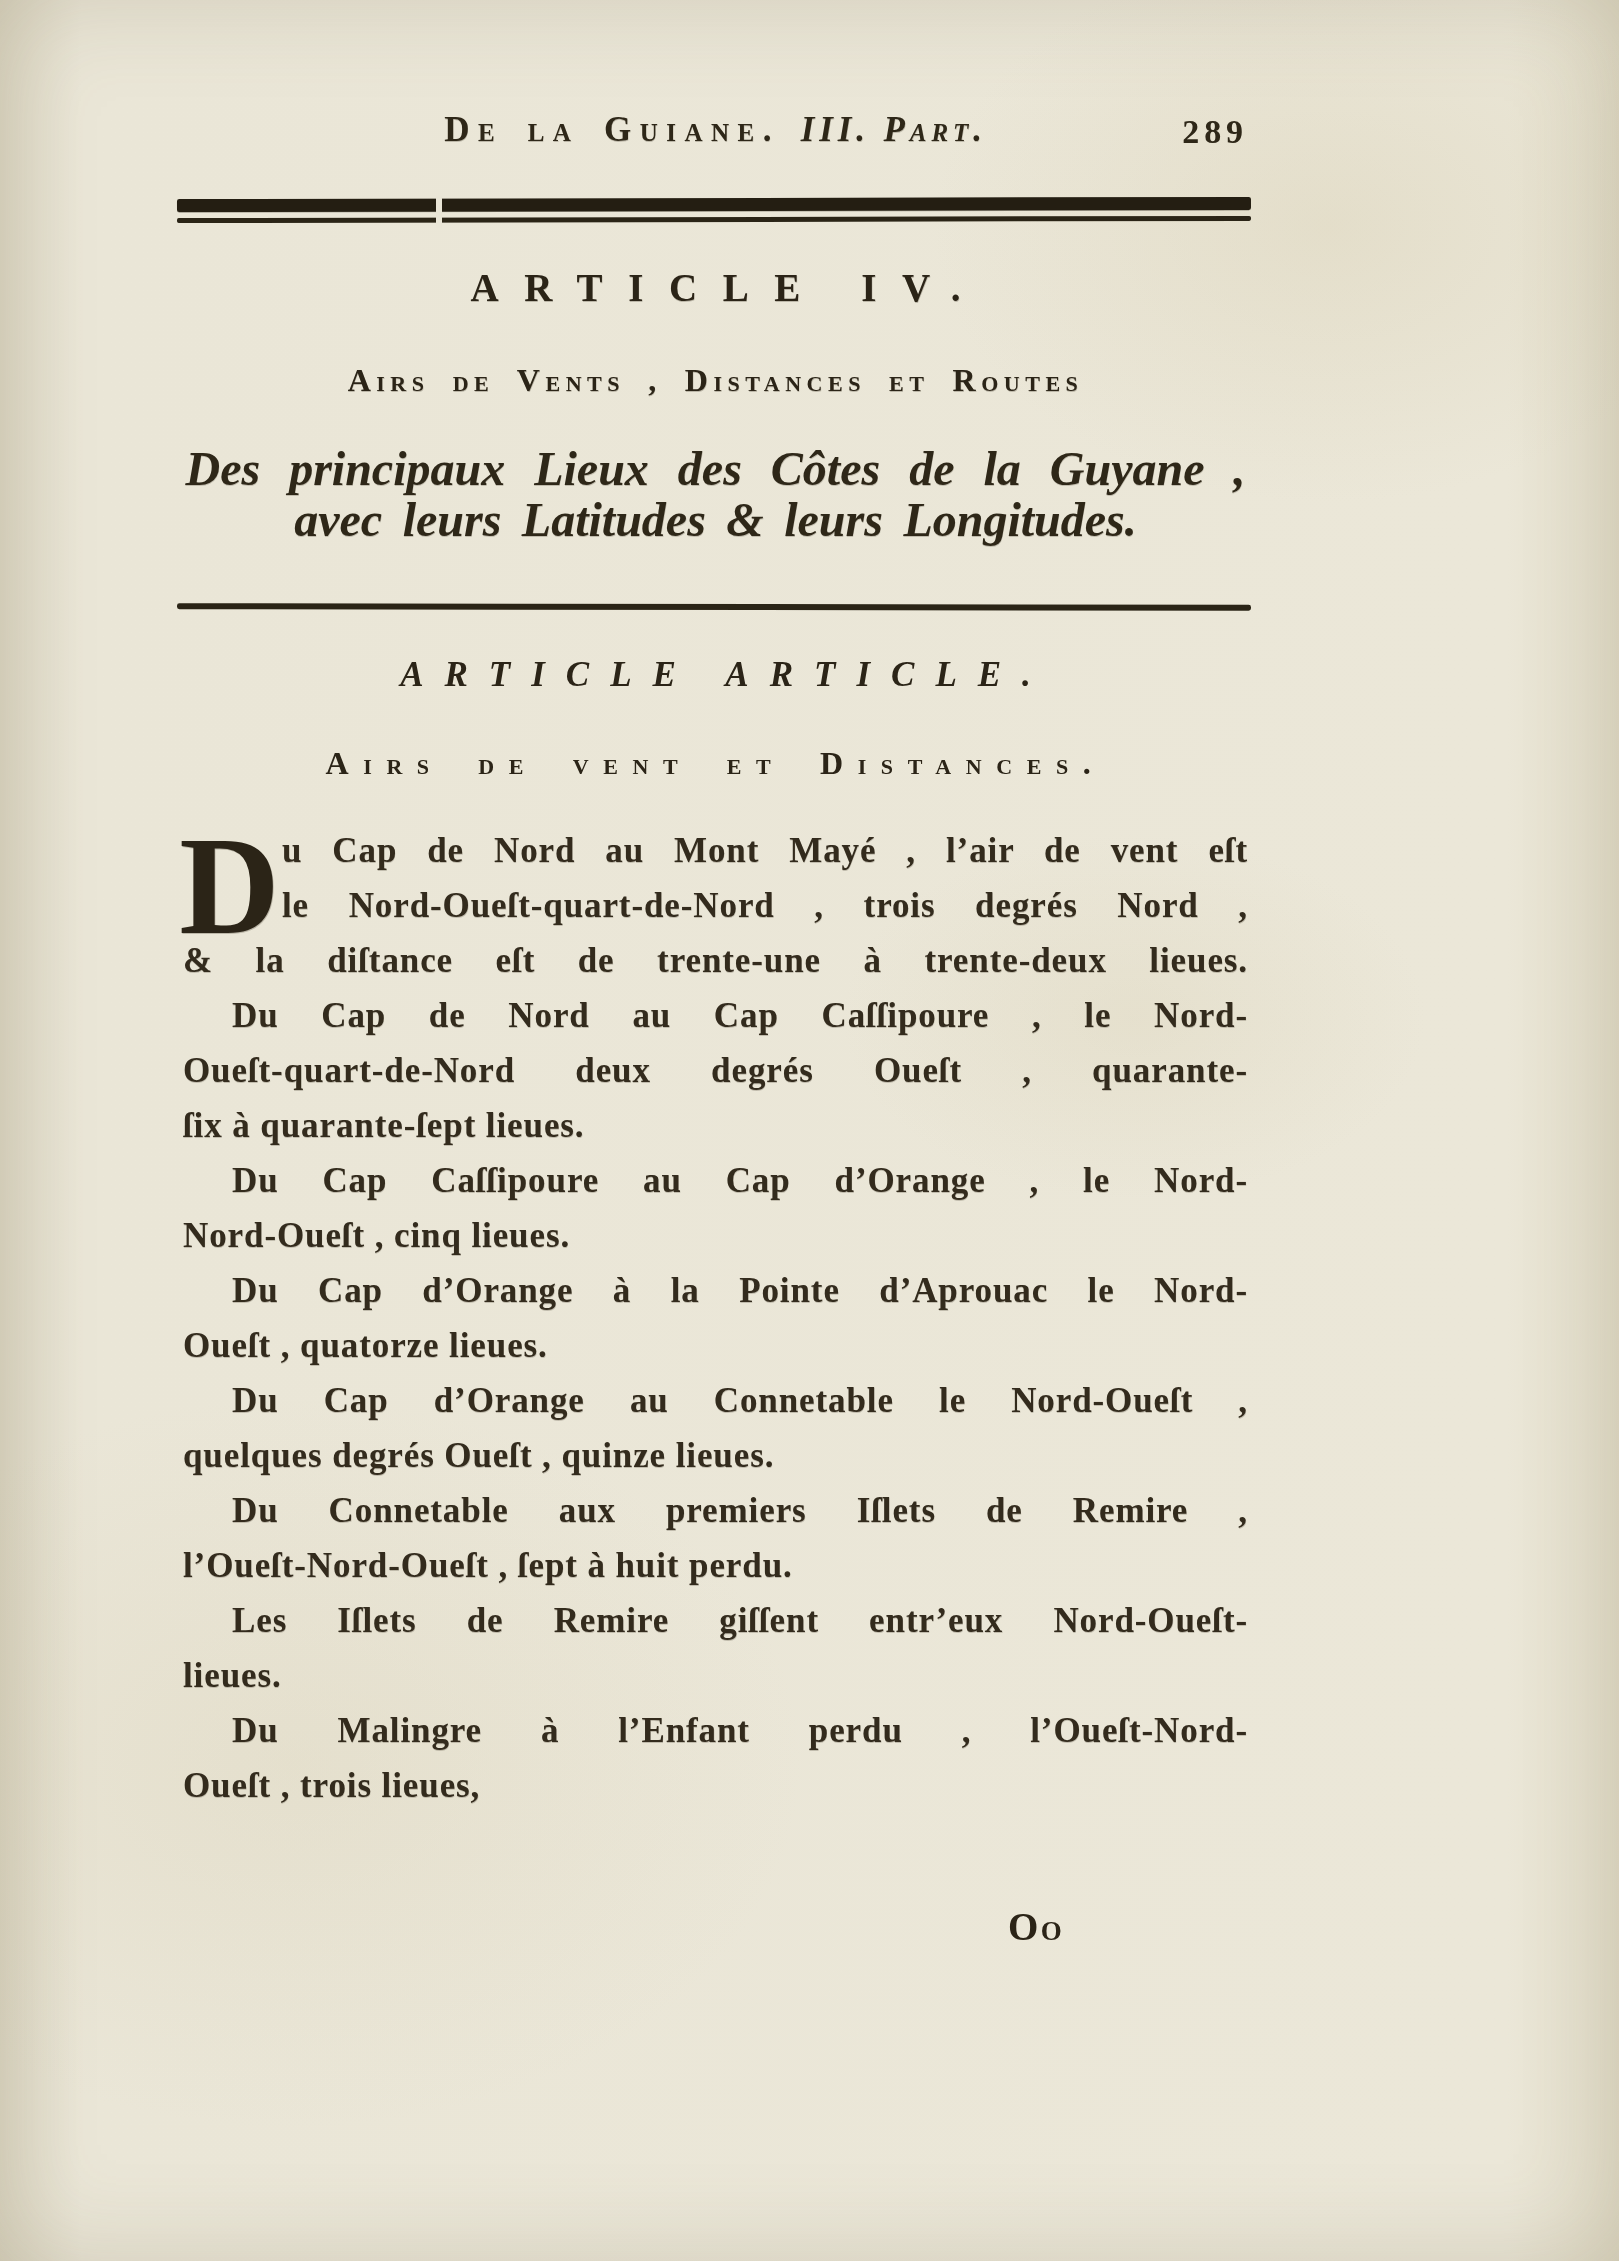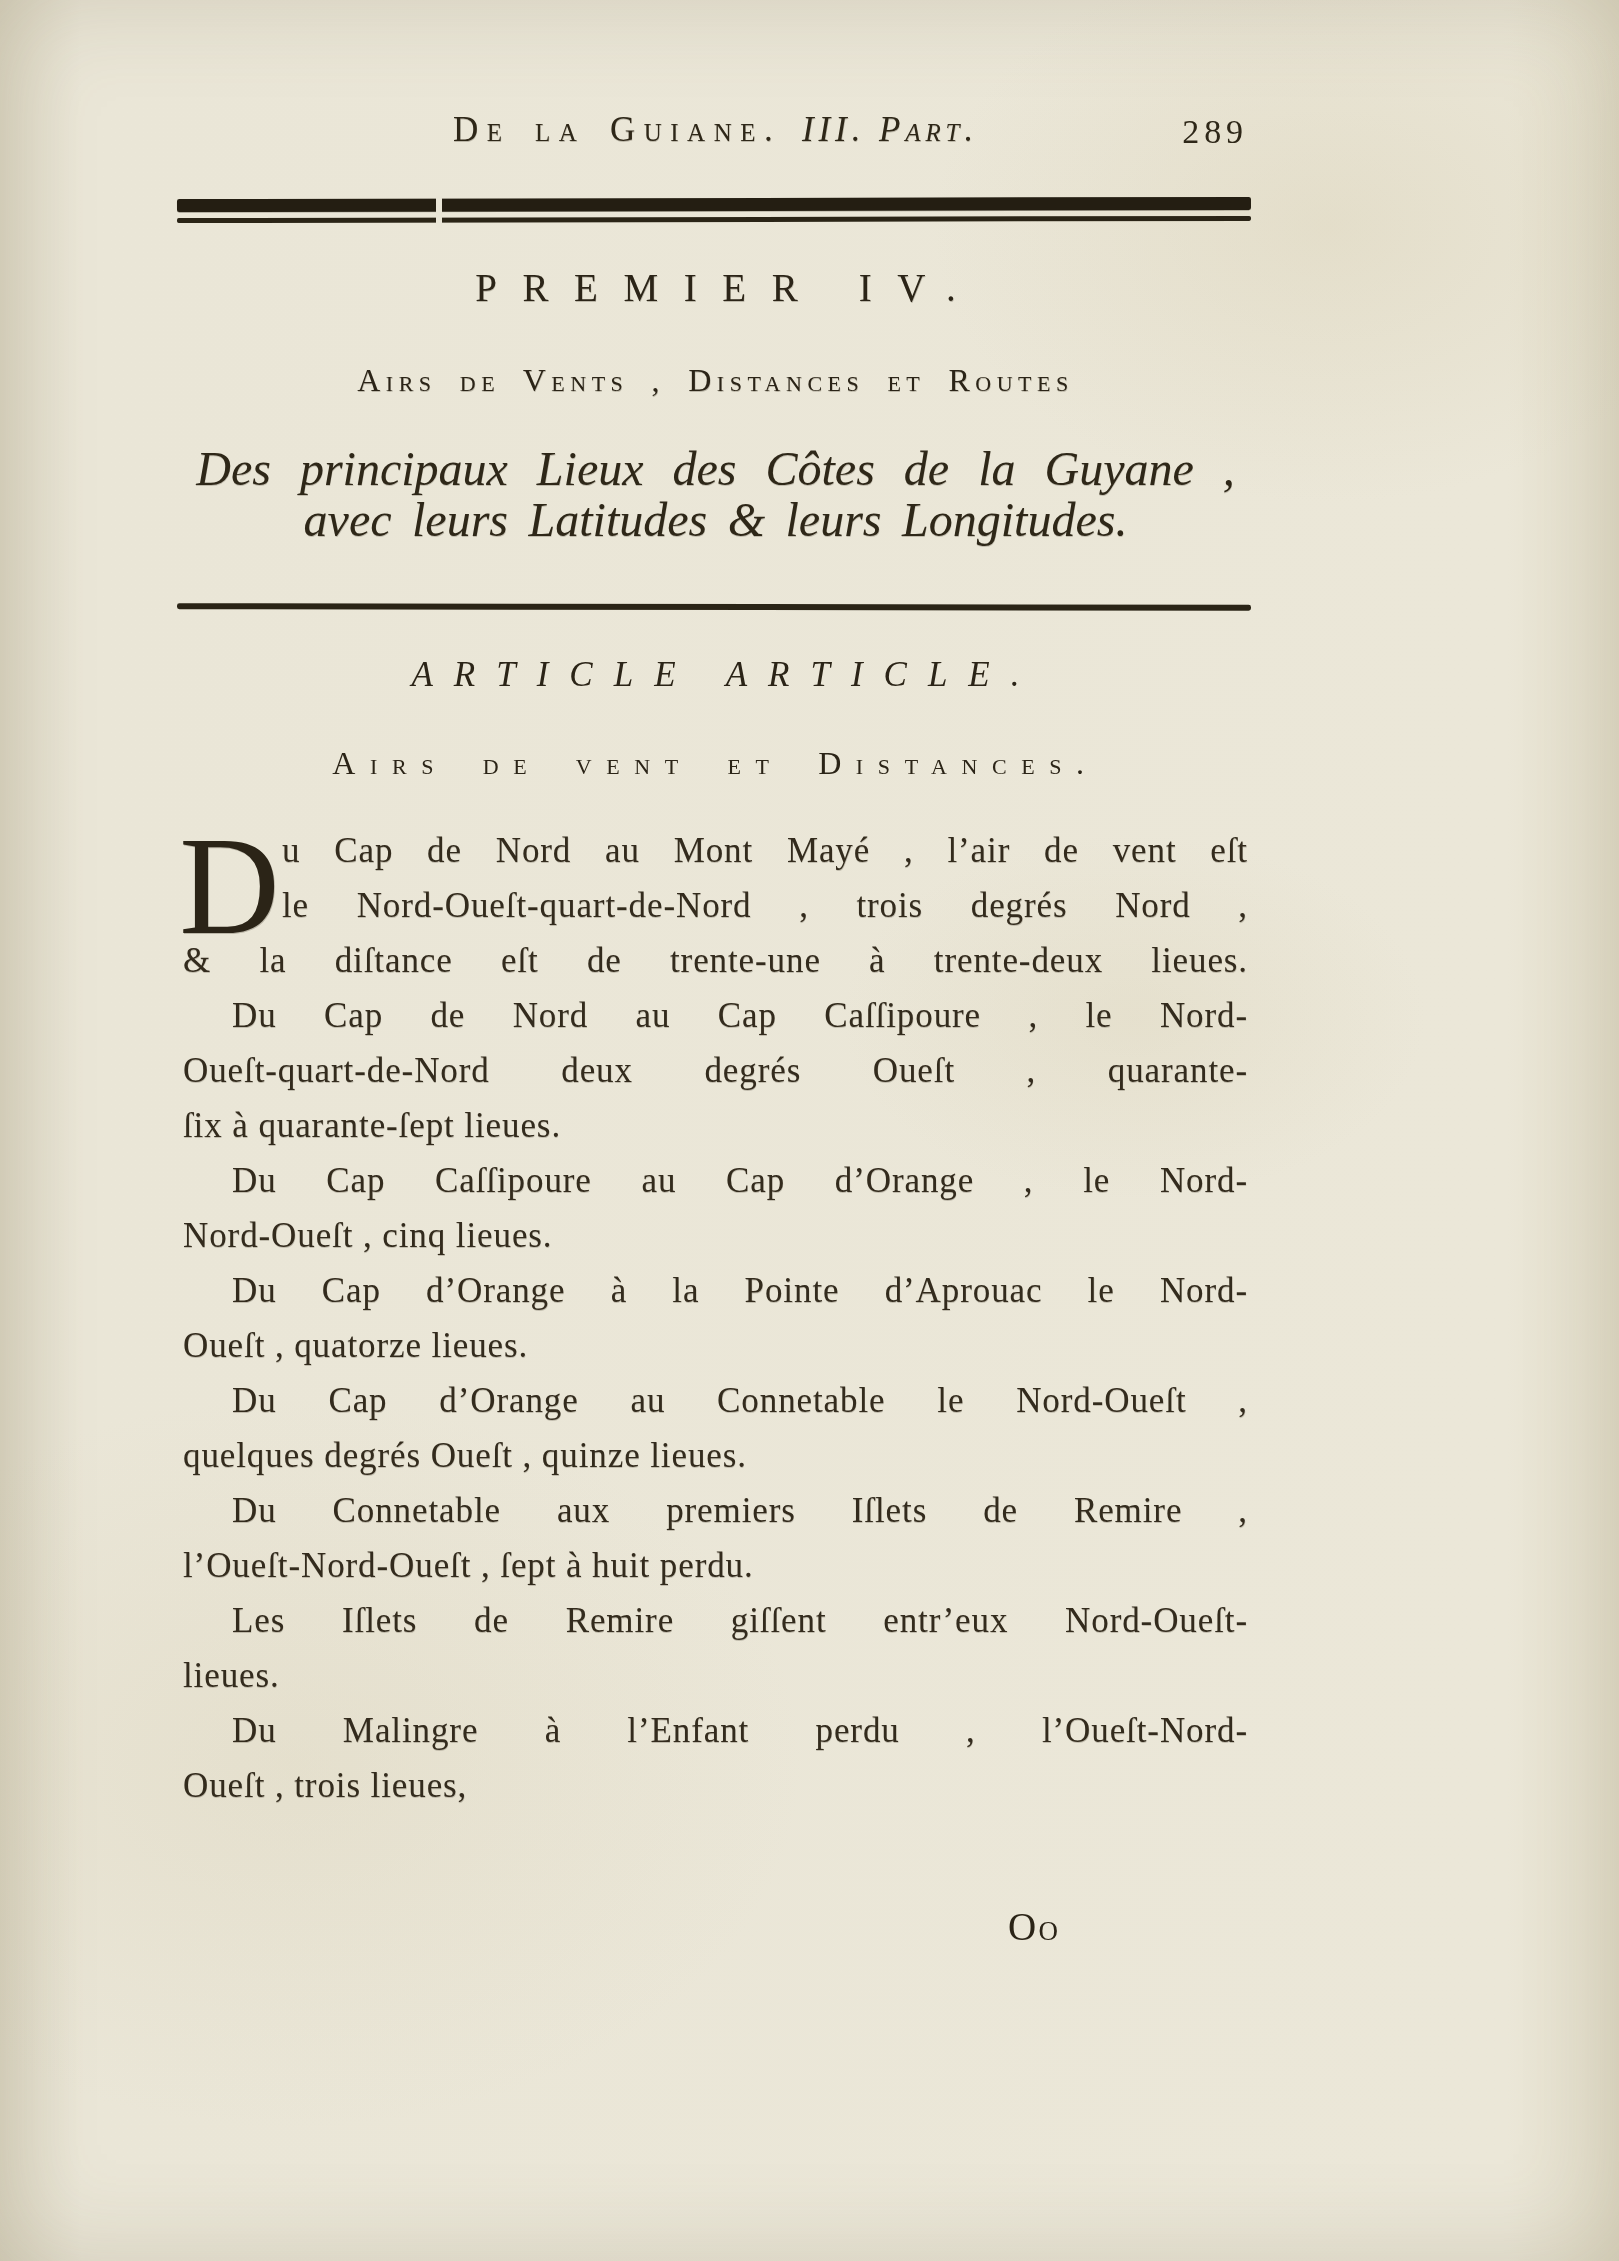--- a/index.html
+++ b/index.html
@@ -10,20 +10,21 @@
     background:
       radial-gradient(ellipse 609px 426px at 82% 10%, rgba(214,205,176,0.35), transparent 65%),
       radial-gradient(ellipse 852px 609px at 18% 78%, rgba(216,208,182,0.30), transparent 60%),
       radial-gradient(ellipse 487px 304px at 70% 45%, rgba(213,204,174,0.25), transparent 60%),
       linear-gradient(90deg, #ddd8c5 0%, #eae6d7 5%, #ebe7d8 93%, #e1dcc8 100%),
       #e9e5d6;
     box-shadow: inset 0 0 97px rgba(118,104,72,0.22);
     overflow:hidden;
     font-family:"Liberation Serif","DejaVu Serif",serif;
     color:#332b1d;
+    font-weight:bold;
   }
   .col { position:absolute; left:183px; top:0; width:1065px; }
   .sc { font-variant: small-caps; }
   .it { font-style: italic; }
 
   .running-head {
     position:absolute; top:110px; left:0; width:1065px;
     text-align:center; font-size:35px; color:#2e2718;
     text-shadow:0.4px 0.5px 0.4px rgba(46,38,24,0.25);
   }
@@ -109,21 +110,21 @@
       <span class="rh-part sc">III. Part.</span>
     </div>
     <div class="page-number">289</div>
 
     <div class="double-rule">
       <div class="thick"></div>
       <div class="thin"></div>
       <div class="rule-gap"></div>
     </div>
 
-    <div class="chapitre">PREMIER IV.</div>
+    <div class="chapitre">ARTICLE IV.</div>
     <div class="section-title sc">Airs de Vents , Distances et Routes</div>
     <div class="subtitle s1 it">Des principaux Lieux des Côtes de la Guyane ,</div>
     <div class="subtitle s2 it">avec leurs Latitudes &amp; leurs Longitudes.</div>
 
     <div class="mid-rule"></div>
 
     <div class="article-heading it">ARTICLE ARTICLE.</div>
     <div class="article-subheading sc">Airs de vent et Distances.</div>
 
     <div class="dropcap">D</div>

